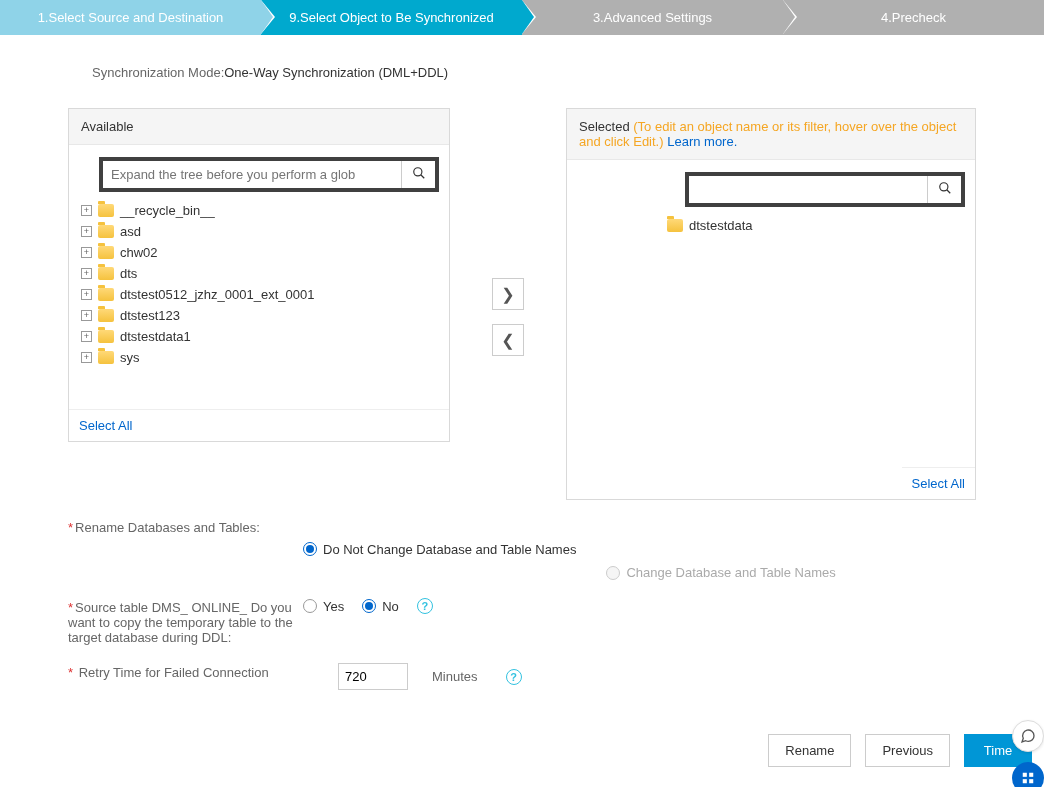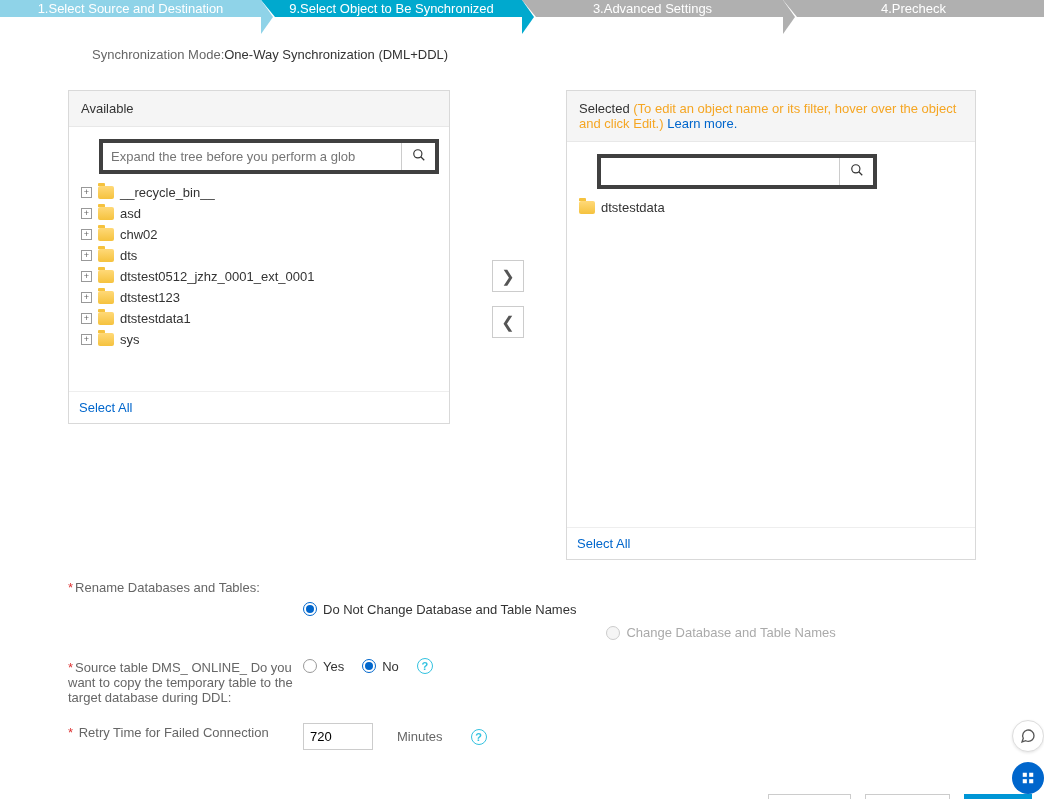--- a/index.html
+++ b/index.html
@@ -6,21 +6,21 @@
   body {
     margin: 0;
     font-family: -apple-system, BlinkMacSystemFont, "Segoe UI", Arial, sans-serif;
     font-size: 13px;
     color: #333;
     background: #fff;
     width: 1044px;
   }
   .wizard-steps {
     display: flex;
-    height: 17px;
+    height: 35px;
   }
   .step {
     flex: 1;
     position: relative;
     display: flex;
     align-items: center;
     justify-content: center;
     color: #fff;
     font-size: 13px;
   }
@@ -77,21 +77,22 @@
     background: #fff;
     display: flex;
     flex-direction: column;
   }
   .panel-available {
     width: 410px;
     height: 334px;
   }
   .panel-selected {
     width: 440px;
-    height: 470px;
+    height: 392px;
+    align-items: flex-end;
   }
   .panel-header {
     background: #f5f5f5;
     border-bottom: 1px solid #e8e8e8;
     padding: 10px 12px;
     font-size: 13px;
     color: #333;
   }
   .panel-header .hint { color: #f5a623; }
   .panel-header a { color: #06c; text-decoration:none; }
@@ -425,21 +426,21 @@
         <label class="radio">
               <span class="radio-dot checked"></span>
               <span>No</span>
             </label>
         <span class="help-icon">?</span>
       </div>
     </div>
 
     <div class="opt-row">
       <div class="opt-label"><span class="req">*</span> <span>Retry Time for Failed Connection</span></div>
-      <div class="opt-controls" style="">
+      <div class="opt-controls" style="margin-left:35px;">
         <input class="retry-input" value="720" style="">
         <span class="minutes-label">Minutes</span>
         <span class="help-icon">?</span>
       </div>
     </div>
   </div>
 
 </div>
 
 <div class="footer-buttons">

